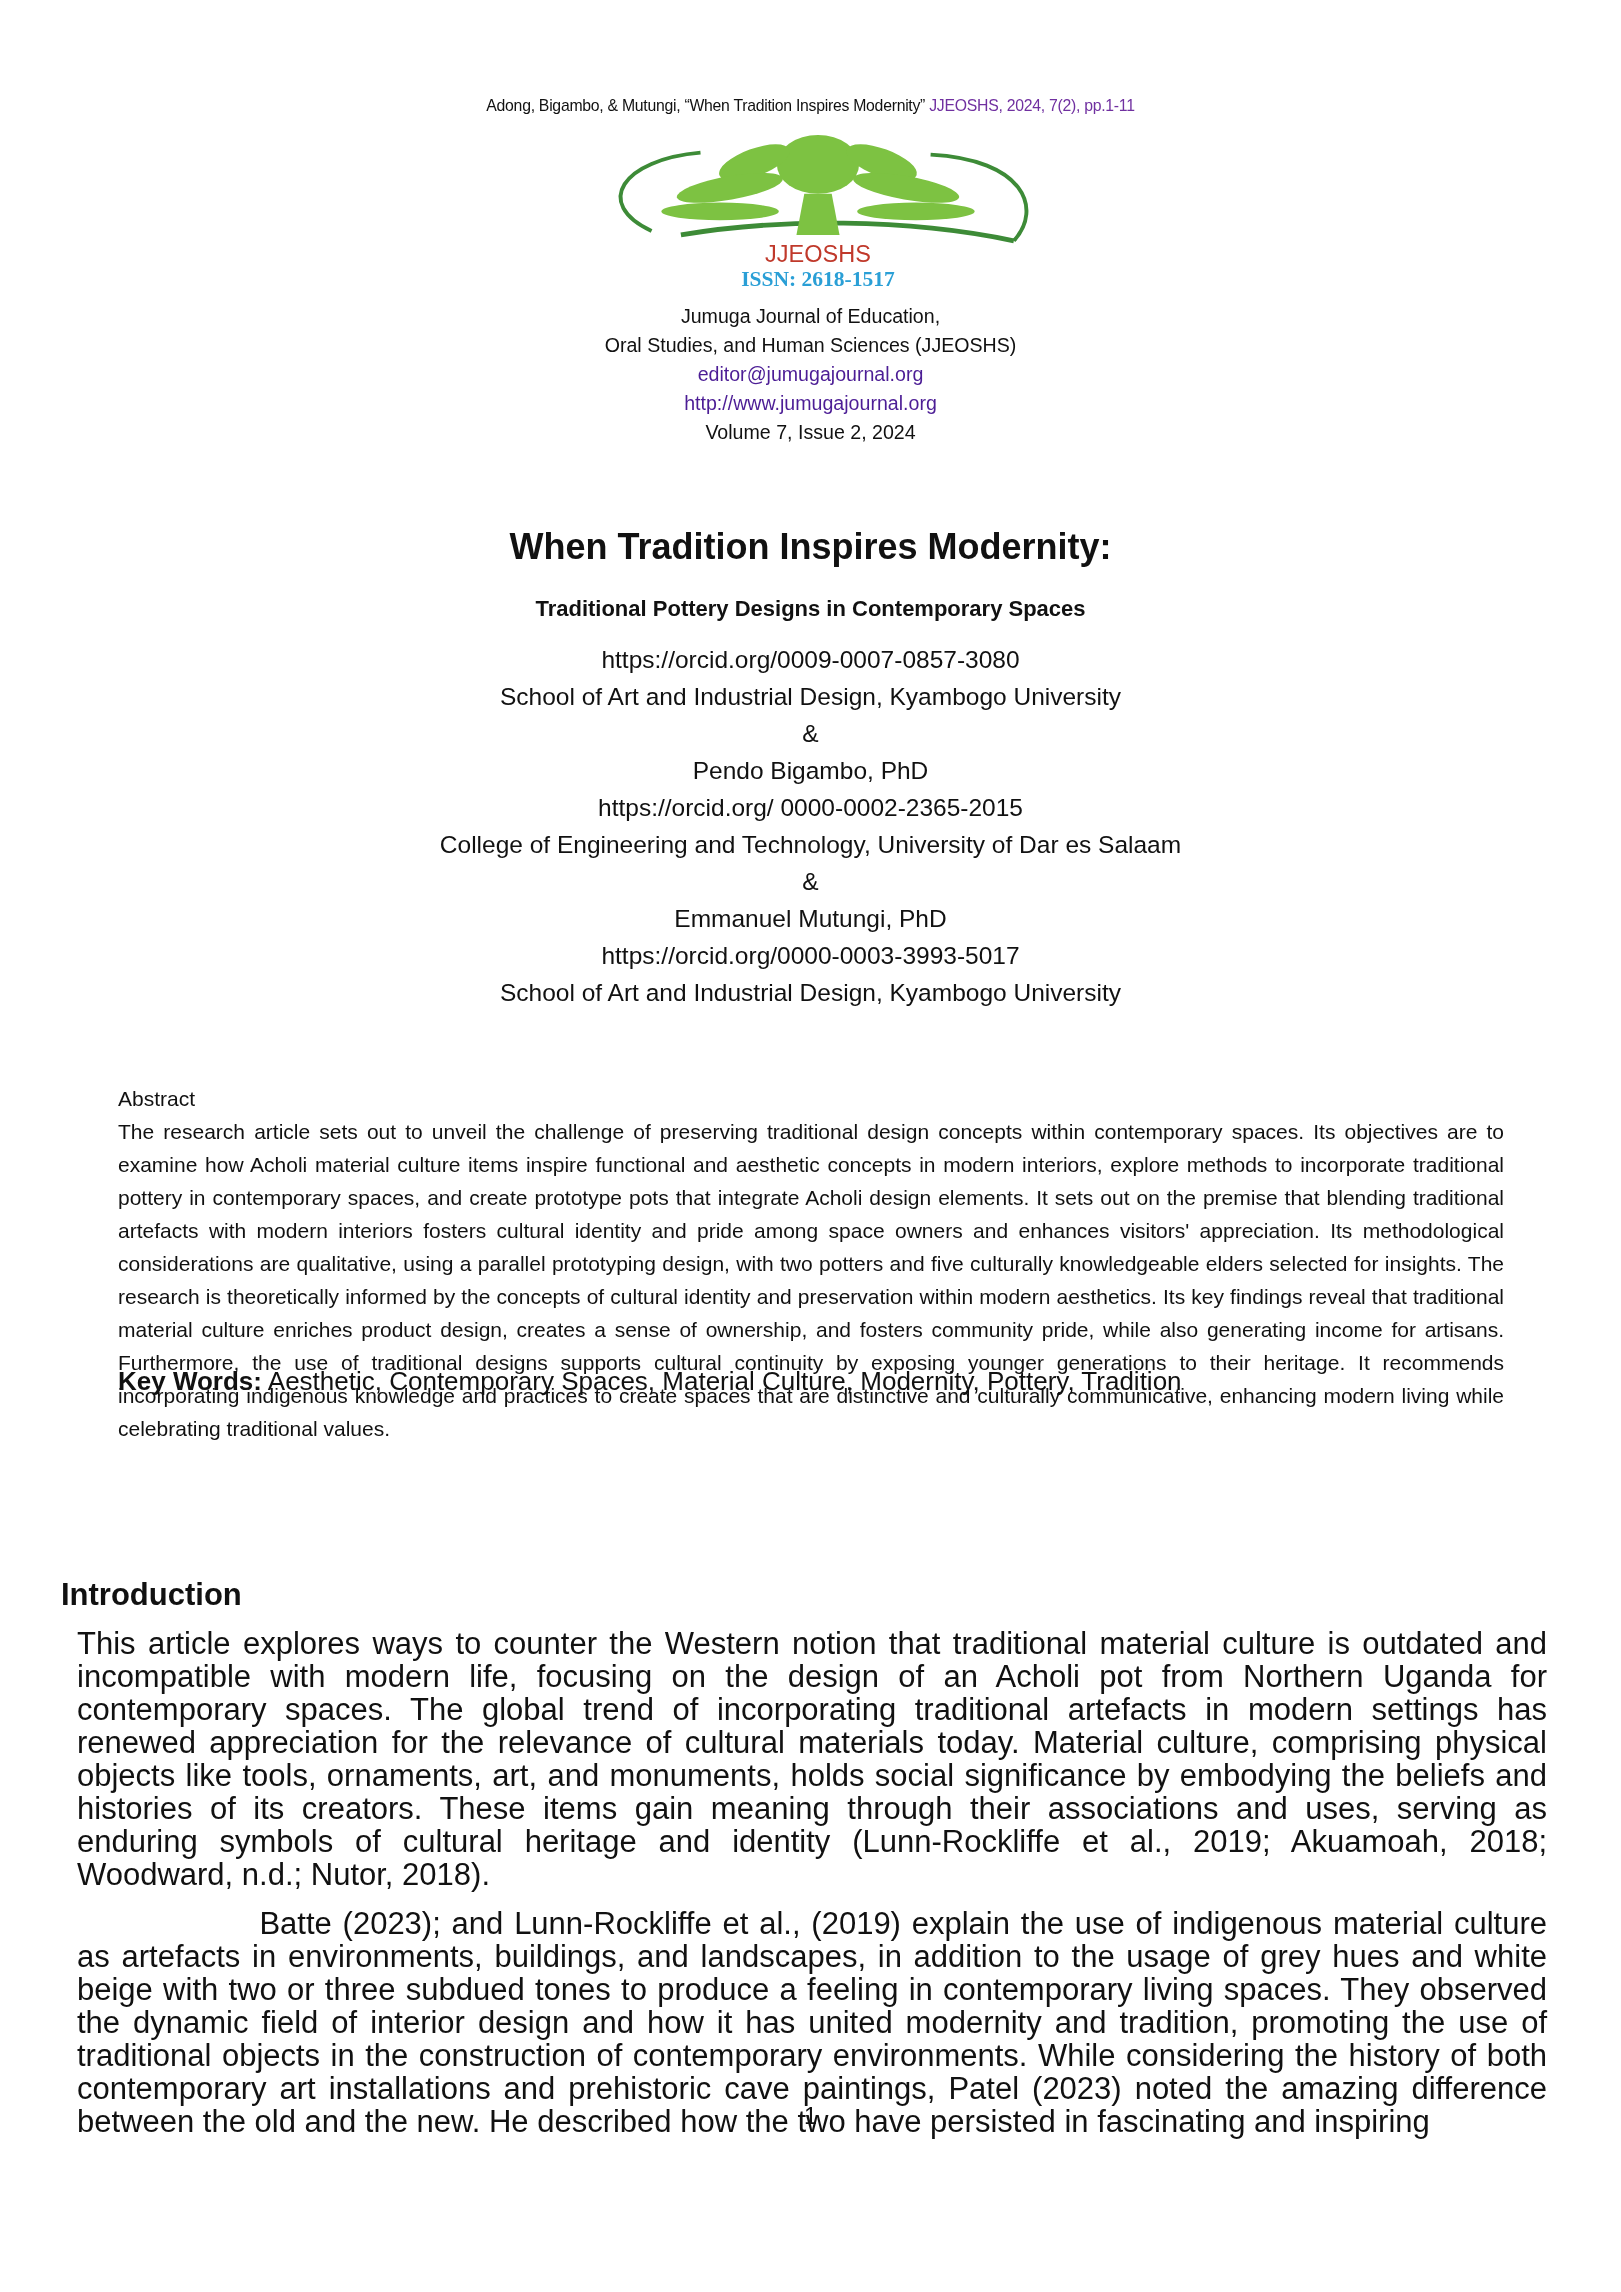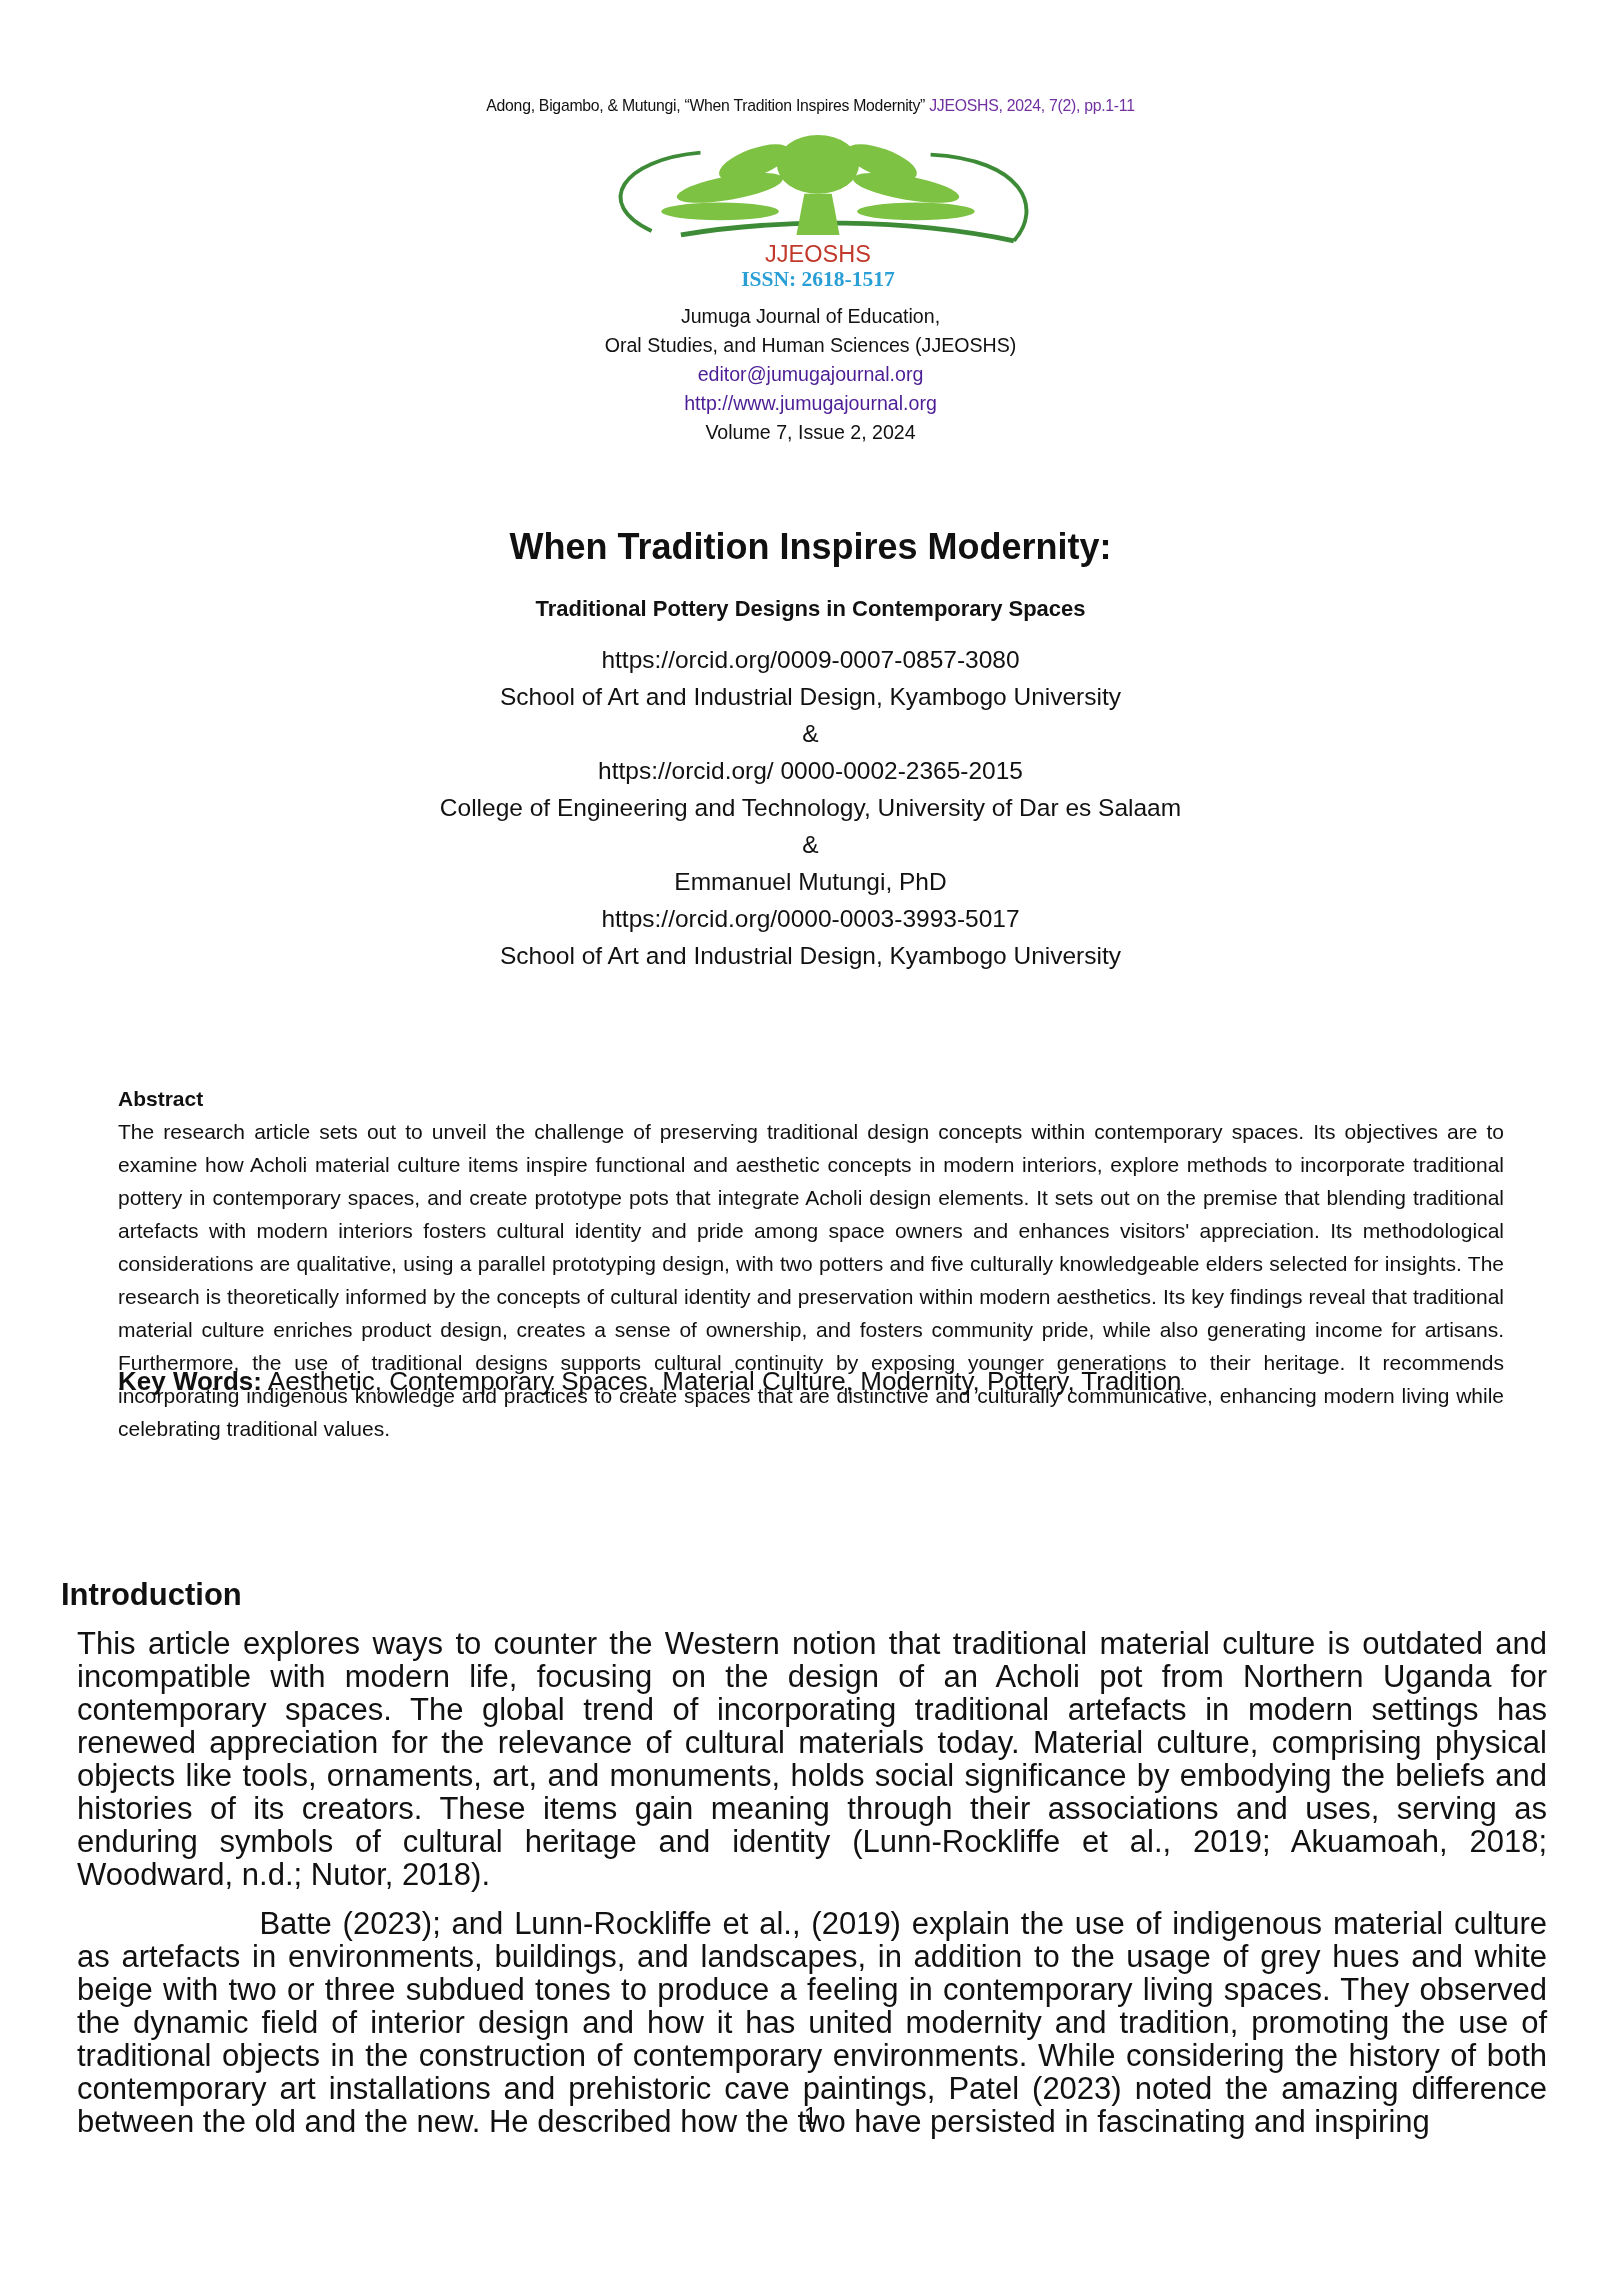--- a/index.html
+++ b/index.html
@@ -16,21 +16,21 @@
   .journal-info { top: 302px; font-size: 19.6px; line-height: 29px; }
   .journal-info .link { color: #4c1d95; }
   .journal-info .doi-link { color: #1f6fd1; }
 
   .title { top: 526px; font-size: 36px; font-weight: bold; }
   .subtitle { top: 572px; font-size: 22px; font-weight: bold; margin-top: 24px; }
 
   .authors { top: 641px; font-size: 24.5px; line-height: 37px; }
 
   .abstract-block { left: 118px; width: 1386px; top: 1082px; font-size: 21px; line-height: 33px; }
-  .abstract-heading { font-weight: bold; }
+  .abstract-heading { font-weight: normal; }
   .abstract-text { text-align: justify; }
   .keywords { left: 118px; top: 1366px; font-size: 26px; }
   .keywords b { font-weight: bold; }
 
   .intro { left: 61px; width: 1502px; top: 1578px; font-size: 31px; line-height: 33px; }
   .intro-heading { font-weight: bold; }
   .para { text-align: justify; margin: 16px; }
   .para.indent { text-indent: 1.9in; }
 
   .page-num { top: 2103px; font-size: 23.5px; }
@@ -72,20 +72,21 @@
   <div>Volume 7, Issue 2, 2024</div>
 </div>
 
 <div class="abs center title">When Tradition Inspires Modernity:</div>
 <div class="abs center subtitle">Traditional Pottery Designs in Contemporary Spaces</div>
 
 <div class="abs center authors">
   <div>https://orcid.org/0009-0007-0857-3080</div>
   <div>School of Art and Industrial Design, Kyambogo University</div>
   <div>&amp;</div>
+  <div>Pendo Bigambo, PhD</div>
   <div>https://orcid.org/ 0000-0002-2365-2015</div>
   <div>College of Engineering and Technology, University of Dar es Salaam</div>
   <div>&amp;</div>
   <div>Emmanuel Mutungi, PhD</div>
   <div>https://orcid.org/0000-0003-3993-5017</div>
   <div>School of Art and Industrial Design, Kyambogo University</div>
 </div>
 
 <div class="abs abstract-block">
   <div class="abstract-heading">Abstract</div>

